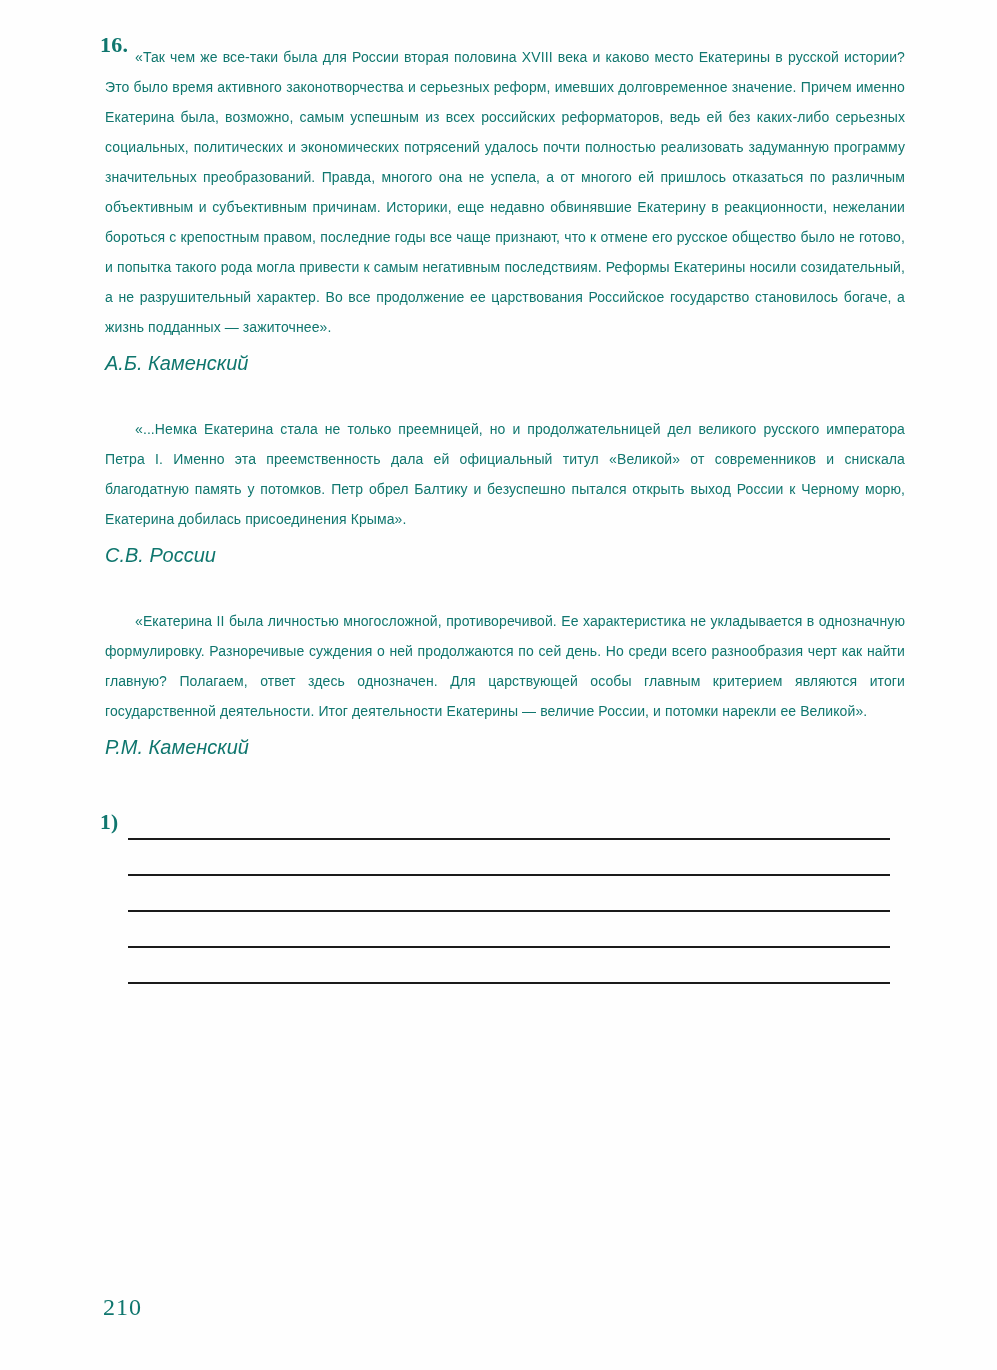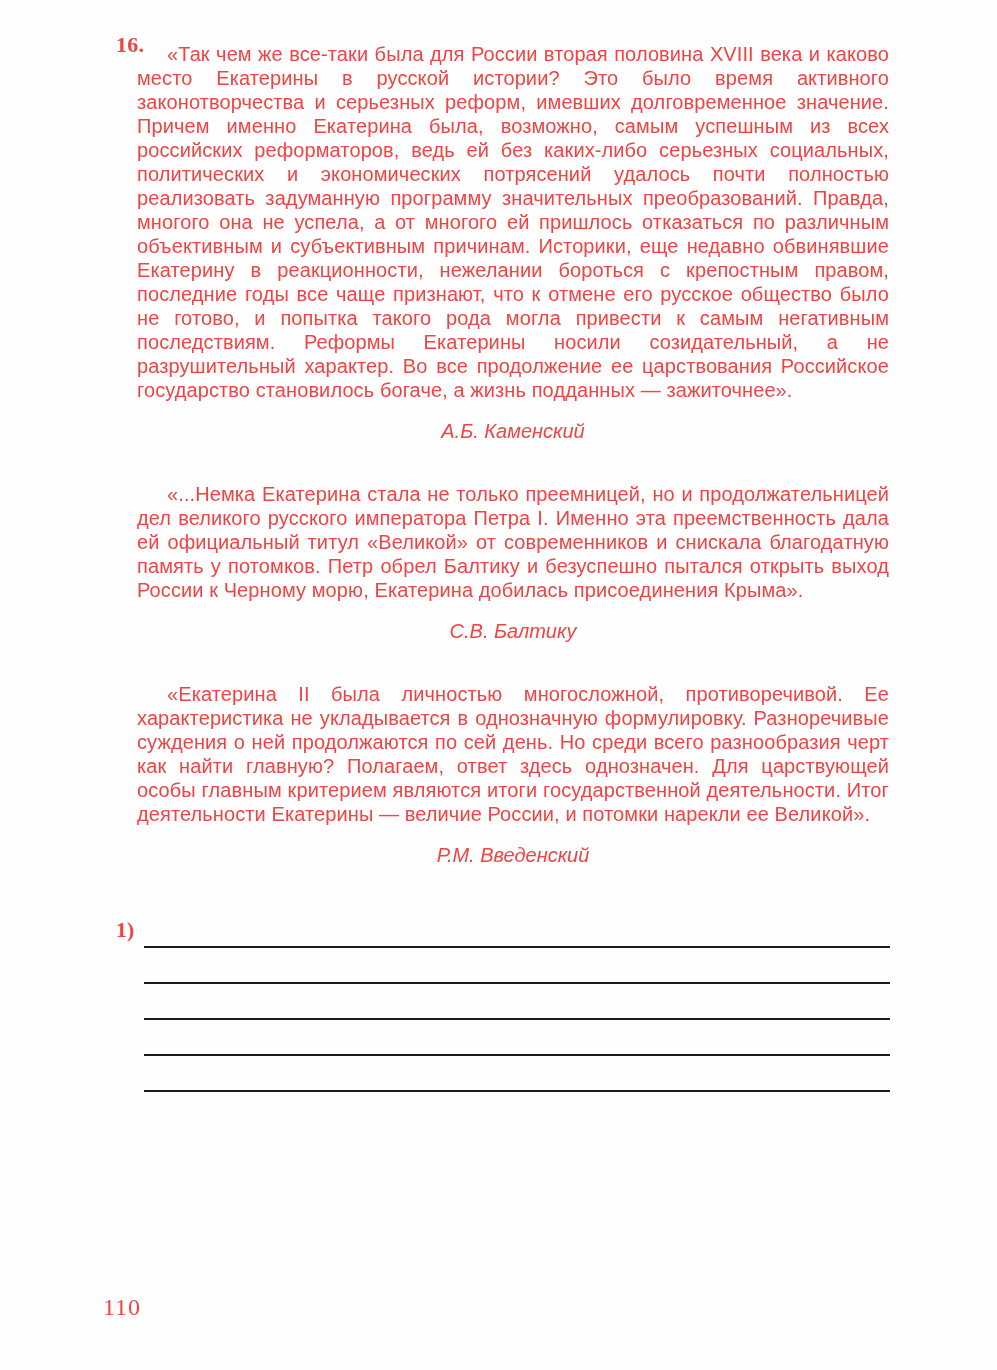--- a/index.html
+++ b/index.html
@@ -1,24 +1,23 @@
 <!DOCTYPE html>
 <html lang="ru"><head>
 <meta charset="utf-8">
 <style>
   html,body{margin:0;padding:0;background:#e8e8e8;}
   .page{
     position:relative;
     width:997px;height:1370px;
     margin:0 auto;
     background:#fefefe;
-    color:#ef4444;
+    color:#0f766e;
     overflow:hidden;
     box-sizing:border-box;
-    padding-left:16px;
   }
   .content{
     position:relative;
     padding:26px 92px 0 105px; 
   }
   
   .task-header{
     position:relative;
     padding-left:43px;
     font-family:"Liberation Serif",serif;
@@ -29,35 +28,35 @@
     letter-spacing:0.3px;
   }
   .task-number{
     position:absolute;
     left:-5px;top:0;
   }
   
   .quote-block{margin-top:16px;}
   .quote-block + .quote-block{margin-top:38px;}
   .quote-text{
-    margin:16px;
+    margin:0;
     font-family:"Liberation Sans",sans-serif;
-    font-size:20px;
-    line-height:24px;
+    font-size:14px;
+    line-height:30px;
     text-align:justify;
     text-indent:30px;
     letter-spacing:0.1px;
   }
   .quote-author{
     margin:8px 0 0 0;
     font-family:"Liberation Sans",sans-serif;
     font-style:italic;
     font-size:20px;
     line-height:26px;
-    text-align:center;
+    text-align:left;
   }
   
   .question{
     position:relative;
     margin-top:44px;
     padding-left:43px;
     font-family:"Liberation Serif",serif;
     font-weight:bold;
     font-size:21.5px;
     line-height:37px;
@@ -94,36 +93,36 @@
       <span class="task-number">16.</span>
     </div>
 
     <div class="quote-block">
       <p class="quote-text">«Так чем же все-таки была для России вторая половина XVIII века и каково место Екатерины в русской истории? Это было время активного законотворчества и серьезных реформ, имевших долговременное значение. Причем именно Екатерина была, возможно, самым успешным из всех российских реформаторов, ведь ей без каких-либо серьезных социальных, политических и экономических потрясений удалось почти полностью реализовать задуманную программу значительных преобразований. Правда, многого она не успела, а от многого ей пришлось отказаться по различным объективным и субъективным причинам. Историки, еще недавно обвинявшие Екатерину в реакционности, нежелании бороться с крепостным правом, последние годы все чаще признают, что к отмене его русское общество было не готово, и попытка такого рода могла привести к самым негативным последствиям. Реформы Екатерины носили созидательный, а не разрушительный характер. Во все продолжение ее царствования Российское государство становилось богаче, а жизнь подданных — зажиточнее».</p>
       <p class="quote-author">А.Б. Каменский</p>
     </div>
 
     <div class="quote-block">
       <p class="quote-text">«...Немка Екатерина стала не только преемницей, но и продолжательницей дел великого русского императора Петра I. Именно эта преемственность дала ей официальный титул «Великой» от современников и снискала благодатную память у потомков. Петр обрел Балтику и безуспешно пытался открыть выход России к Черному морю, Екатерина добилась присоединения Крыма».</p>
-      <p class="quote-author">С.В. Балтику</p>
+      <p class="quote-author">С.В. России</p>
     </div>
 
     <div class="quote-block">
       <p class="quote-text">«Екатерина II была личностью многосложной, противоречивой. Ее характеристика не укладывается в однозначную формулировку. Разноречивые суждения о ней продолжаются по сей день. Но среди всего разнообразия черт как найти главную? Полагаем, ответ здесь однозначен. Для царствующей особы главным критерием являются итоги государственной деятельности. Итог деятельности Екатерины — величие России, и потомки нарекли ее Великой».</p>
-      <p class="quote-author">Р.М. Введенский</p>
+      <p class="quote-author">Р.М. Каменский</p>
     </div>
 
     <div class="question">
       <span class="question-number">1)</span>
     </div>
 
     <div class="answer-lines">
         <div class="answer-line"></div>
         <div class="answer-line"></div>
         <div class="answer-line"></div>
         <div class="answer-line"></div>
         <div class="answer-line"></div>
       </div>
 
   </div>
 
-  <div class="page-number">110</div>
+  <div class="page-number">210</div>
 </div>
 
 </body></html>

